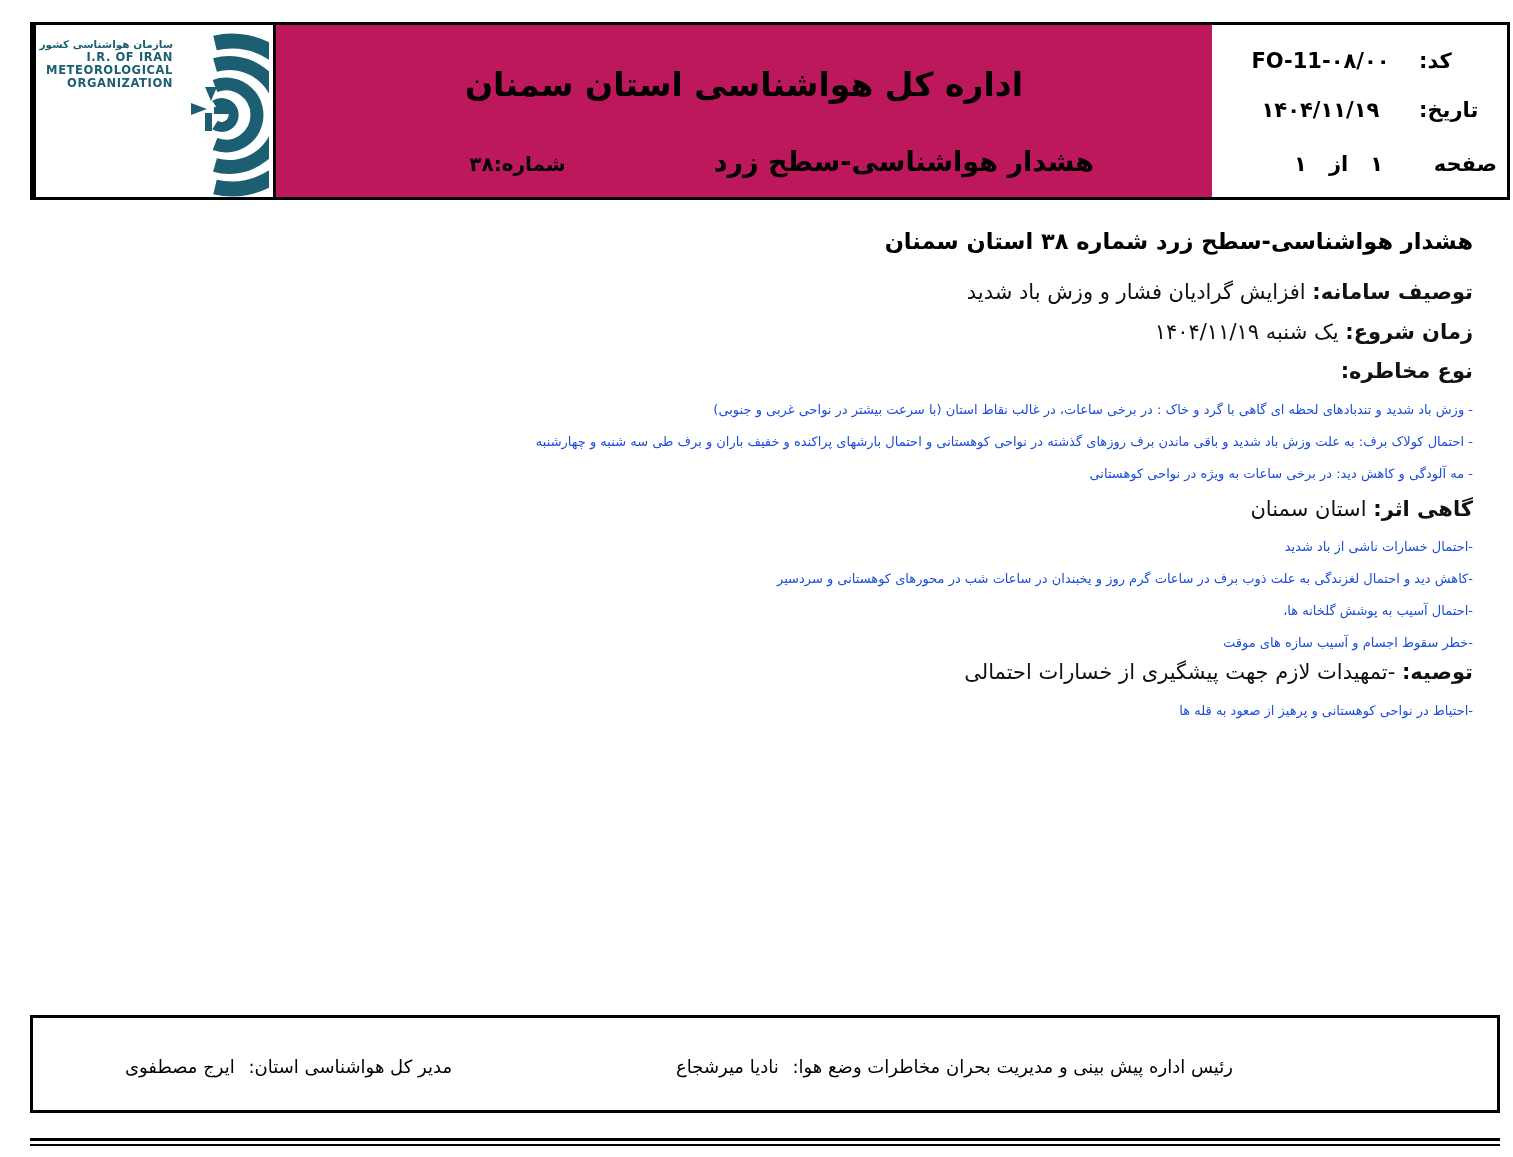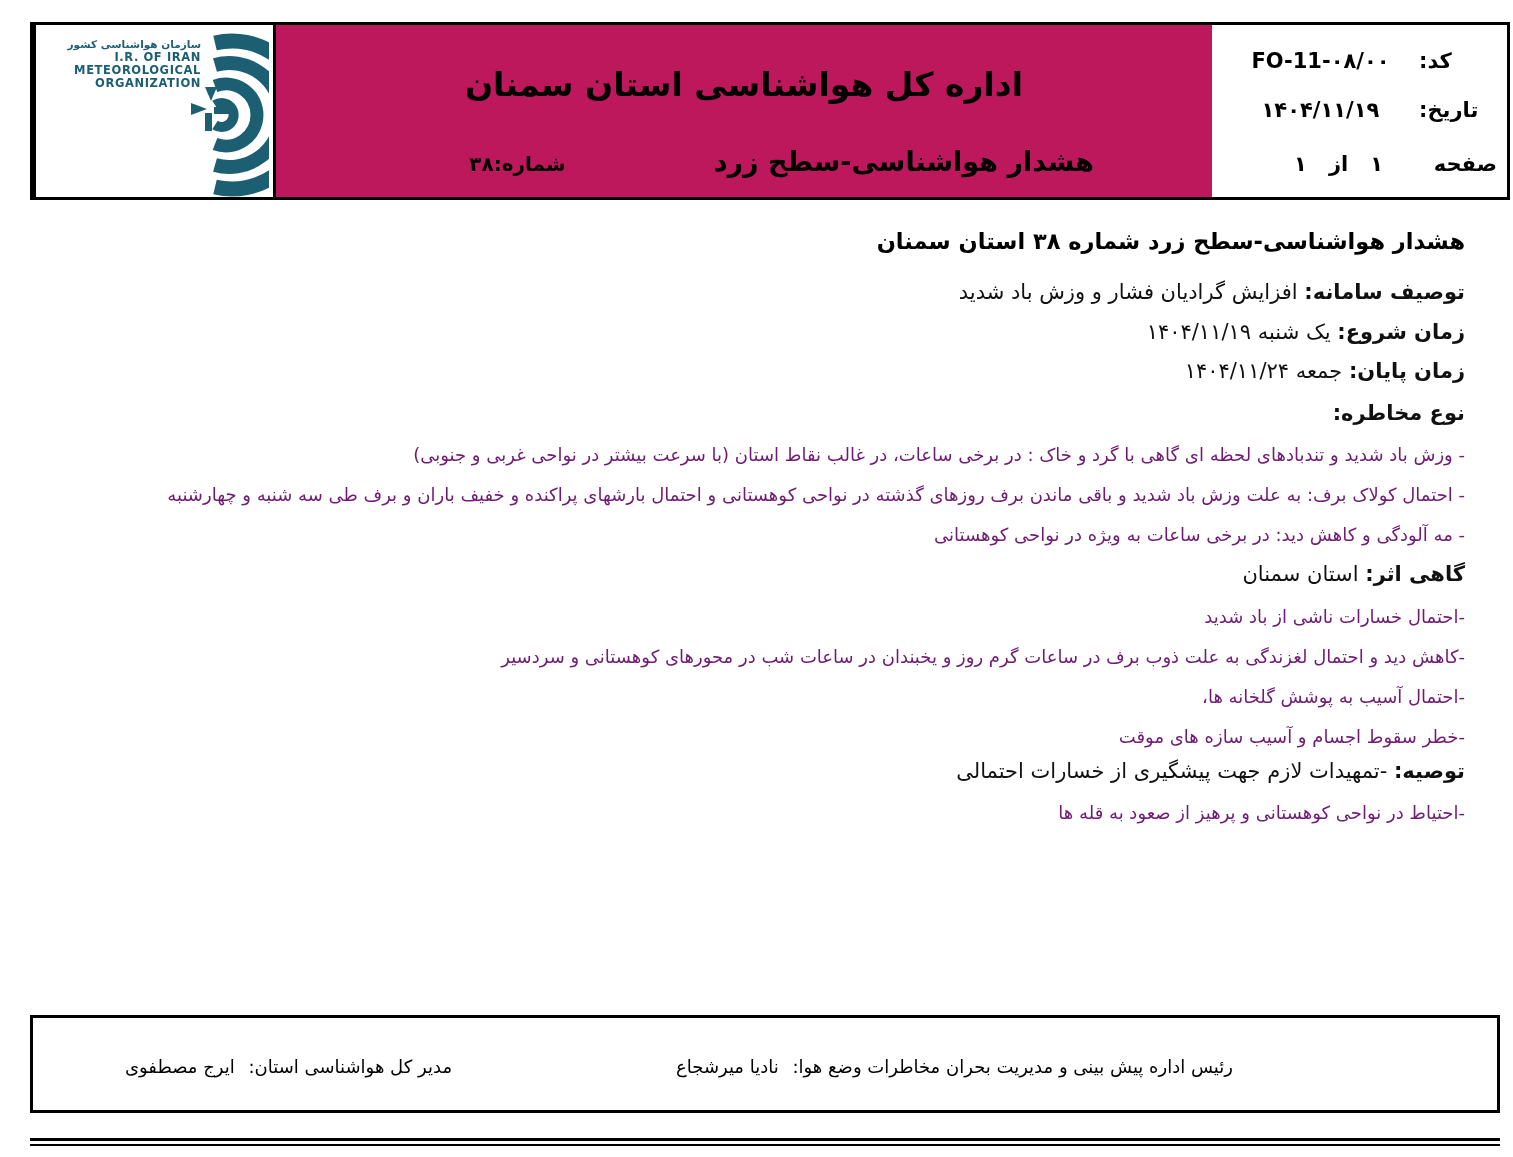--- a/index.html
+++ b/index.html
@@ -39,21 +39,21 @@
     overflow: hidden;
   }
   .logo-wrap {
     position: absolute;
     inset: 0;
     display: block;
   }
   .logo-svg { position: absolute; right: 4px; top: 4px; }
   .logo-text {
     position: absolute;
-    right: 72px;
+    right: 100px;
     top: 14px;
     width: 146px;
     text-align: right;
     color: #1c5f73;
     font-family: "DejaVu Sans", "Liberation Sans", sans-serif;
     line-height: 1.12;
   }
   .logo-text .lt-fa {
     font-size: 10.5px; font-weight: 700; letter-spacing: .2px;
     display:block;
@@ -125,21 +125,21 @@
   .meta-label { width: 78px; text-align: left; flex: 0 0 78px; }
   .meta-value { flex: 1 1 auto; text-align: center; direction: rtl; }
   .meta-row.r3 .meta-label { width: 80px; flex: 0 0 80px; text-align: right;}
   .meta-row.r3 .mv-a { margin-right: 34px; }
   .meta-row.r3 .mv-mid { margin-right: 22px; }
   .meta-row.r3 .mv-b { margin-right: 22px; }
 
   
   .body-area {
     position: absolute;
-    right: 48px;
+    right: 40px;
     left: 90px;
     top: 228px;
     width: auto;
   }
   .doc-heading {
     text-align: right;
     font-size: 22.5px;
     font-weight: 700;
     color: #000;
     margin: 0 0 22px 0;
@@ -152,22 +152,22 @@
     line-height: 1.5;
     margin: 0 0 8px 0;
   }
   .lbl { font-weight: 700; margin-top: 32px; }
   .fld.section-label {
     margin: 4px 0 6px 0;
     font-weight: 700;
   }
   .para {
     text-align: right;
-    font-size: 18px;
-    color: #701a75;
+    font-size: 13px;
+    color: #1d4ed8;
     line-height: 1.62;
     margin: 11px 0 4px 0;
   }
   .para.justify { text-align: justify; text-align-last: right; }
   .gap-s { margin-bottom: 10px; }
 
   .eff-list .para { margin-bottom: 4px; }
 
   
   .footer-box {
@@ -272,24 +272,20 @@
   <div class="fld">
     <span class="lbl">توصیف سامانه:</span>
     <span>افزایش گرادیان فشار و وزش باد شدید</span>
   </div>
 
   <div class="fld">
     <span class="lbl">زمان شروع:</span>
     <span>یک شنبه ۱۴۰۴/۱۱/۱۹</span>
   </div>
 
-  <div class="fld gap-s">
-    <span class="lbl">زمان پایان:</span>
-    <span>جمعه ۱۴۰۴/۱۱/۲۴</span>
-  </div>
 
   <div class="fld section-label">نوع مخاطره:</div>
   <div class="para justify">- وزش باد شدید و تندبادهای لحظه ای گاهی با گرد و خاک : در برخی ساعات، در غالب نقاط استان (با سرعت بیشتر در نواحی غربی و جنوبی)</div>
   <div class="para justify">- احتمال کولاک برف: به علت وزش باد شدید و باقی ماندن برف روزهای گذشته در نواحی کوهستانی و احتمال بارشهای پراکنده و خفیف باران و برف طی سه شنبه و چهارشنبه</div>
   <div class="para justify gap-s">- مه آلودگی و کاهش دید: در برخی ساعات به ویژه در نواحی کوهستانی</div>
 
   <div class="fld">
     <span class="lbl">گاهی اثر:</span>
     <span>استان سمنان</span>
   </div>

